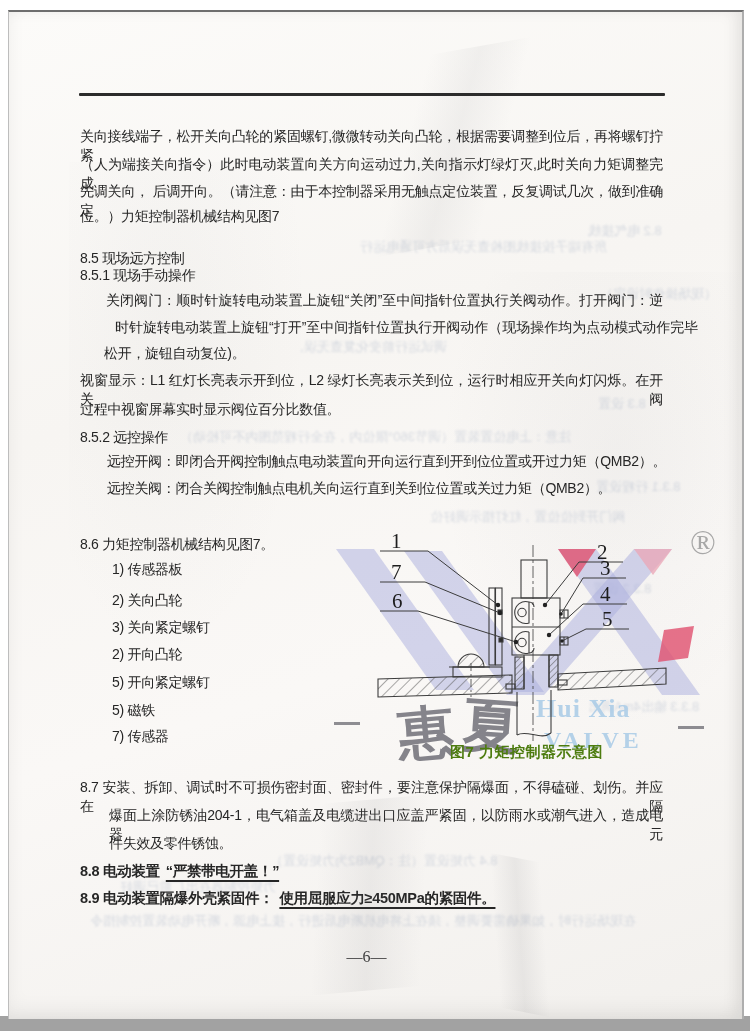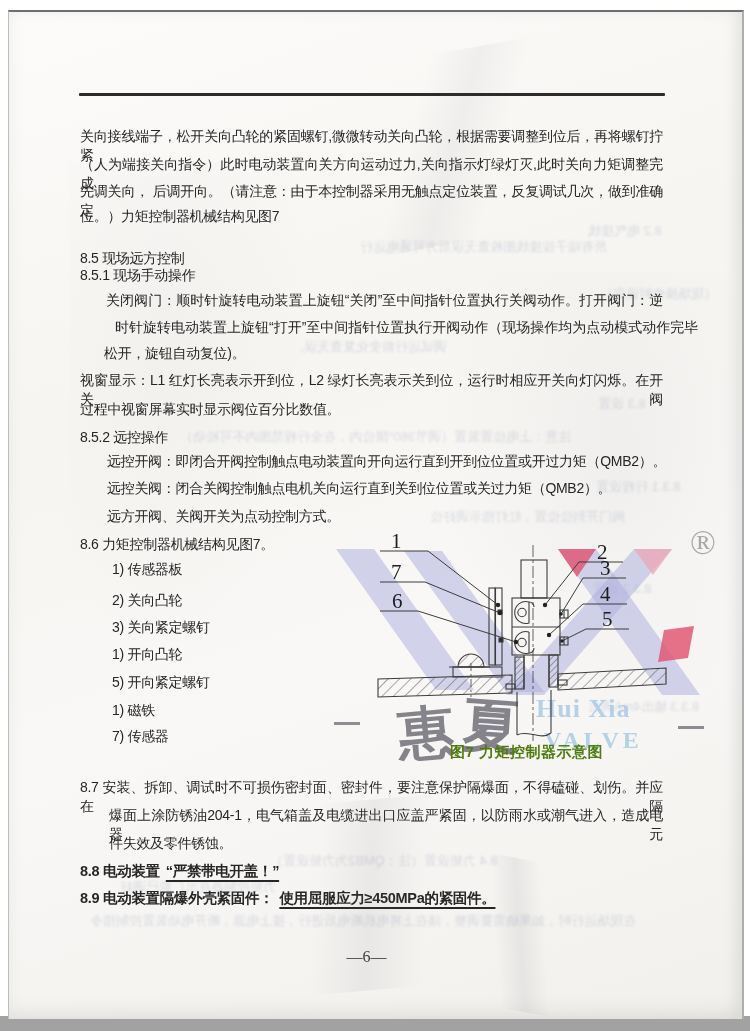--- a/index.html
+++ b/index.html
@@ -200,28 +200,27 @@
   <div class="line" style="left:80px;top:249px;">8.5 现场远方控制</div>
   <div class="line" style="left:80px;top:266px;">8.5.1 现场手动操作</div>
   <div class="line j" style="left:106px;top:291px;width:557px;">关闭阀门：顺时针旋转电动装置上旋钮“关闭”至中间指针位置执行关阀动作。打开阀门：逆</div>
   <div class="line j" style="left:80px;top:318px;width:583px;padding-left:35px;">时针旋转电动装置上旋钮“打开”至中间指针位置执行开阀动作（现场操作均为点动模式动作完毕</div>
   <div class="line" style="left:80px;top:344px;margin-left:24px;">松开，旋钮自动复位)。</div>
   <div class="line j" style="left:80px;top:371px;width:583px;">视窗显示：L1 红灯长亮表示开到位，L2 绿灯长亮表示关到位，运行时相应开关向灯闪烁。在开关阀</div>
   <div class="line" style="left:80px;top:400px;">过程中视窗屏幕实时显示阀位百分比数值。</div>
   <div class="line" style="left:80px;top:428px;">8.5.2 远控操作</div>
   <div class="line" style="left:107px;top:452px;">远控开阀：即闭合开阀控制触点电动装置向开向运行直到开到位位置或开过力矩（QMB2）。</div>
   <div class="line" style="left:107px;top:479px;">远控关阀：闭合关阀控制触点电机关向运行直到关到位位置或关过力矩（QMB2）。</div>
-  <div class="line" style="left:107px;top:507px;">远方开阀、关阀开关为点动控制方式。</div>
   <div class="line" style="left:80px;top:535px;">8.6 力矩控制器机械结构见图7。</div>
   <div class="line" style="left:112px;top:560px;">1) 传感器板</div>
   <div class="line" style="left:112px;top:591px;">2) 关向凸轮</div>
   <div class="line" style="left:112px;top:618px;">3) 关向紧定螺钉</div>
-  <div class="line" style="left:112px;top:645px;">1) 开向凸轮</div>
+  <div class="line" style="left:112px;top:645px;">2) 开向凸轮</div>
   <div class="line" style="left:112px;top:673px;">5) 开向紧定螺钉</div>
-  <div class="line" style="left:112px;top:701px;">1) 磁铁</div>
+  <div class="line" style="left:112px;top:701px;">5) 磁铁</div>
   <div class="line" style="left:112px;top:727px;">7) 传感器</div>
   <div class="line j" style="left:80px;top:778px;width:583px;">8.7 安装、拆卸、调试时不可损伤密封面、密封件，要注意保护隔爆面，不得磕碰、划伤。并应在隔</div>
   <div class="line j" style="left:109px;top:806px;width:554px;">爆面上涂防锈油204-1，电气箱盖及电缆进出口应盖严紧固，以防雨水或潮气进入，造成电器元</div>
   <div class="line" style="left:109px;top:834px;">件失效及零件锈蚀。</div>
 
   <div class="line b" style="left:80px;top:862px;">
     <span>8.8  电动装置</span><span class="u">“严禁带电开盖！”</span>
   </div>
   <div class="line b" style="left:80px;top:889px;">
     <span>8.9  电动装置隔爆外壳紧固件：</span><span class="u">使用屈服应力≥450MPa的紧固件。</span>

